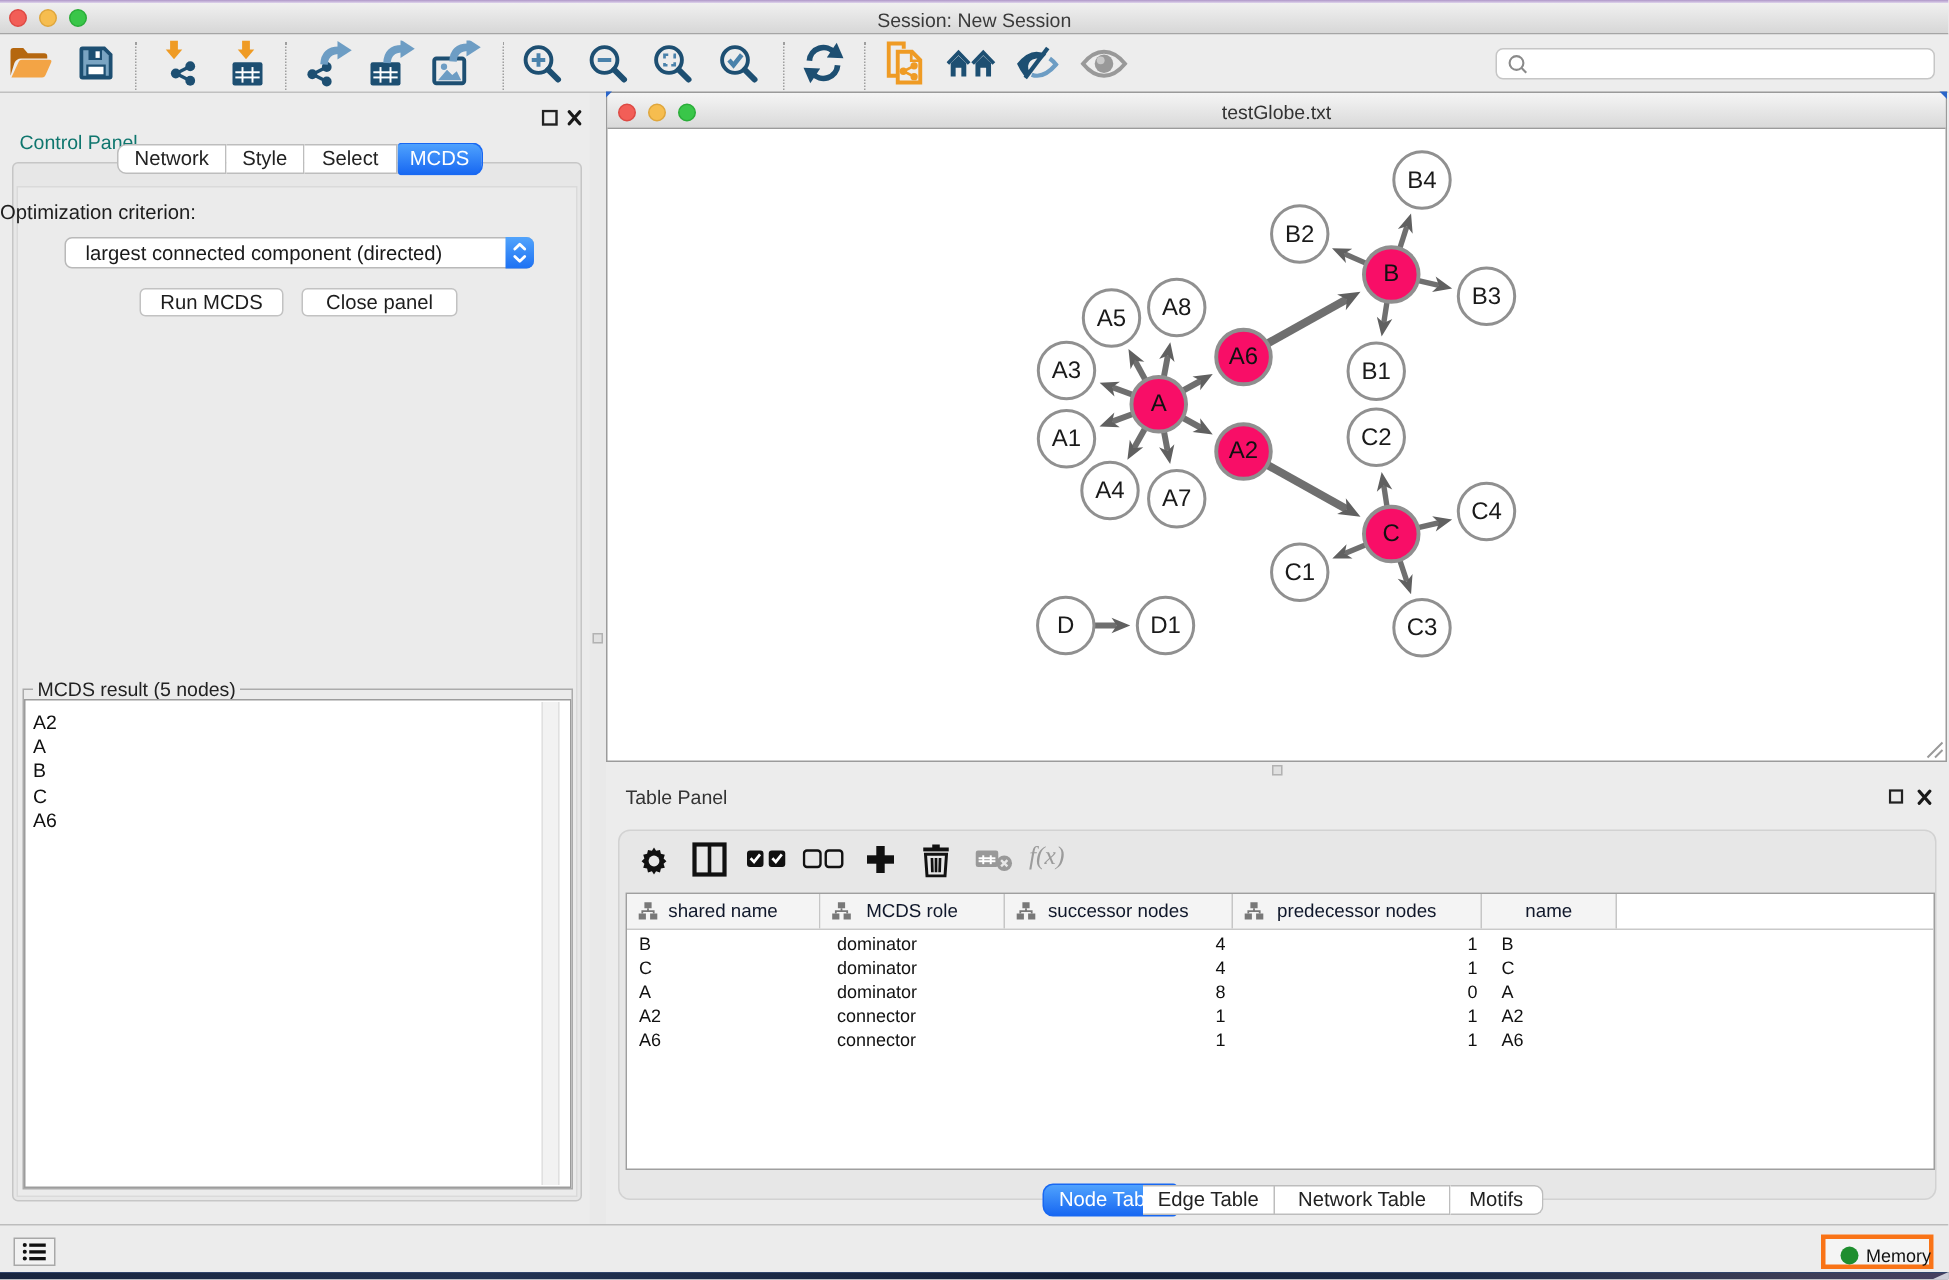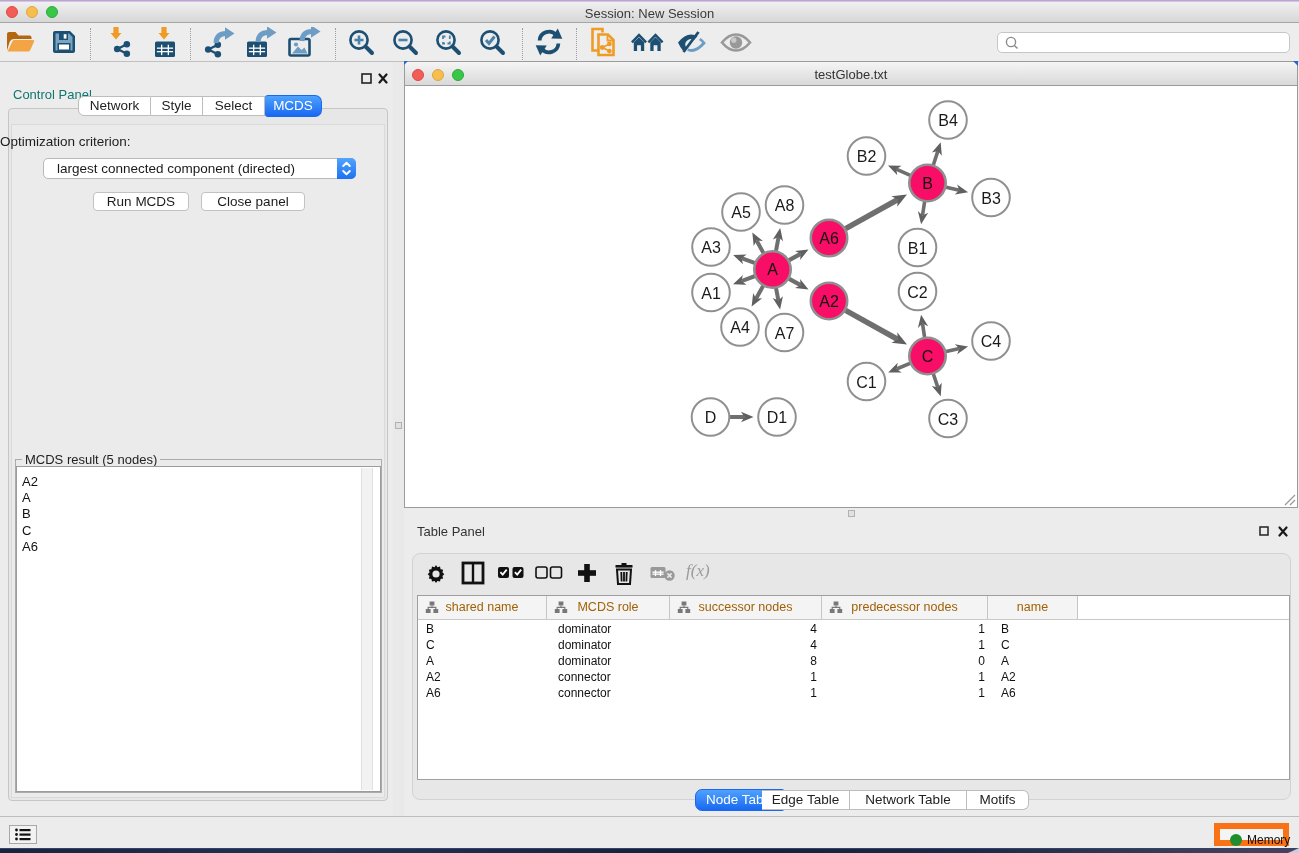--- a/index.html
+++ b/index.html
@@ -68,33 +68,33 @@
   background:linear-gradient(#f5f5f5,#d9d9d9); border-bottom:1px solid #9b9b9b; }
 #nettitle .title { position:absolute; left:0; right:0; top:5px; text-align:center;
   font-size:13px; color:#333; }
 
 #tp-title { left:417px; top:524px; font-size:13px; color:#333; }
 #tpanel { left:412px; top:553px; width:879px; height:247px; background:#e7e7e7;
   border:1px solid #d2d2d2; border-radius:8px; }
 #tablebox { left:417px; top:595px; width:873px; height:185px; background:#fff;
   border:1px solid #9f9f9f; }
 .th { position:absolute; top:0; height:23px; background:#f4f4f4;
-  border-right:1px solid #c6c6c6; font-size:12.5px; color:#a16207; text-align:center;
+  border-right:1px solid #c6c6c6; font-size:12.5px; color:#0f172a; text-align:center;
   line-height:23px; }
 #thead-border { position:absolute; left:0; top:23px; width:871px; height:0;
   border-top:1px solid #c9c9c9; }
 .trow { position:absolute; height:16px; font-size:12px; color:#111; line-height:16px; }
 #btabs { left:672px; top:790px; height:21px; }
 
 #statusbar { left:0; top:816px; width:1299px; height:32px; background:#ececec;
   border-top:1px solid #bdbdbd; }
 #listbtn { position:absolute; left:9px; top:8px; width:28px; height:19px;
   background:#f2f2f2; border:1px solid #a8a8a8; }
 #membtn { position:absolute; left:1214px; top:6px; width:75px; height:23px;
-  background:#f4f4f4; border:6px solid #f97316; font-size:12px; color:#111;padding-left:36px; }
+  background:#f4f4f4; border:3px solid #f97316; font-size:12px; color:#111;padding-left:36px; }
 #darkstrip { left:0; top:848px; width:1299px; height:5px;
   background:linear-gradient(#31446b 0 1px, transparent 1px),
   linear-gradient(90deg,#18243e,#223252 25%,#141f38 55%,#1b2a47 75%,#3d3d56 92%,#474060); }
 #darkcorner { left:1288px; top:848px; width:0; height:0;
   border-bottom:5px solid #cdced9; border-left:11px solid transparent; }
 </style>
 </head>
 <body>
 <div id="purple" class="abs"></div>
 <div id="titlebar" class="abs">

